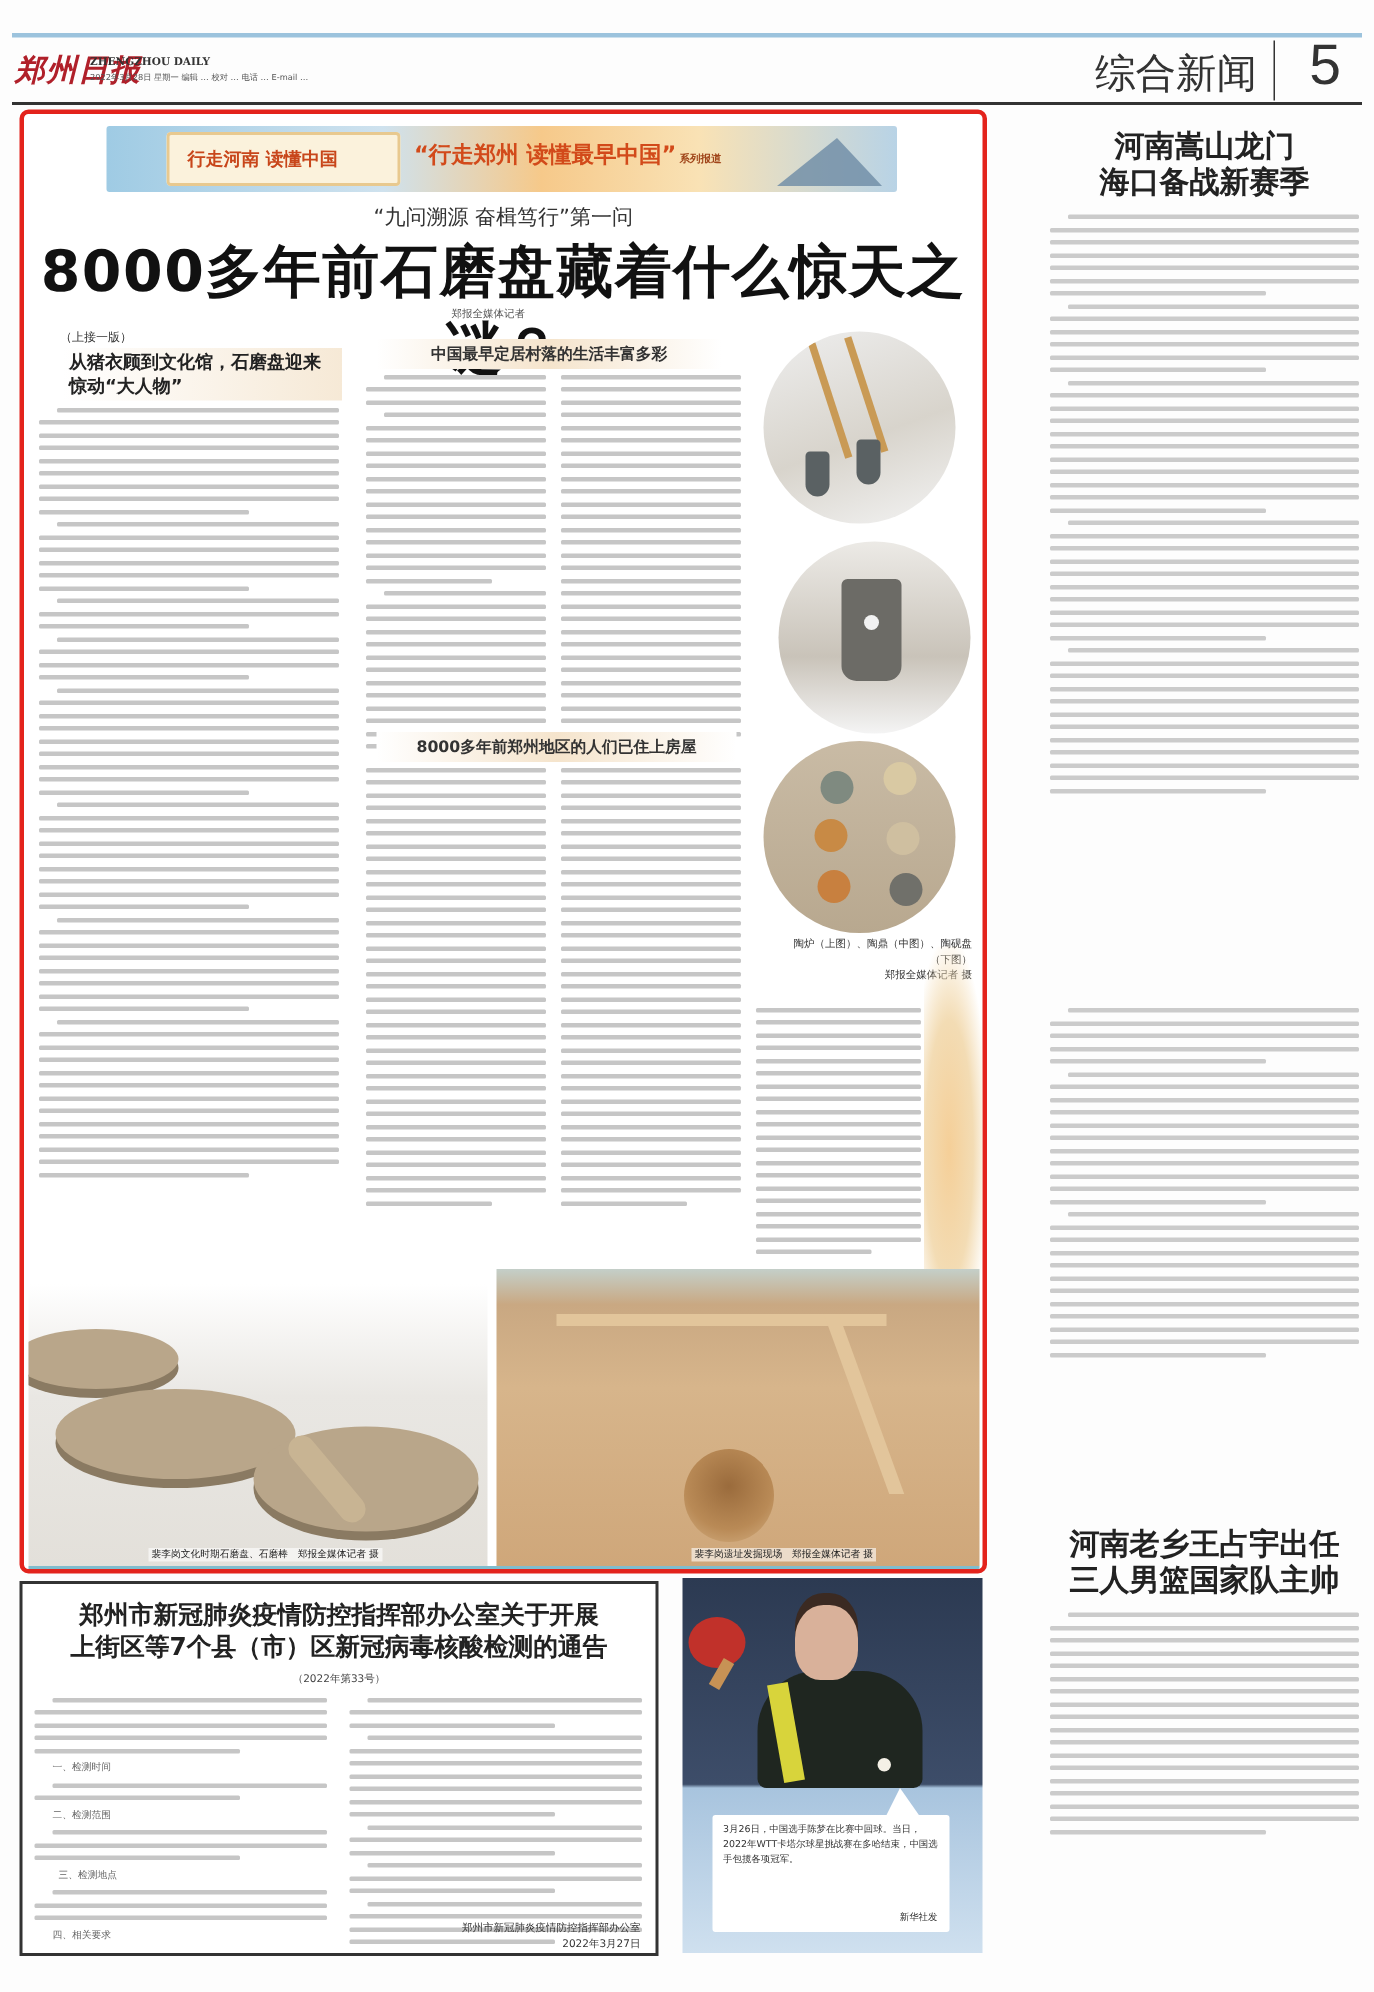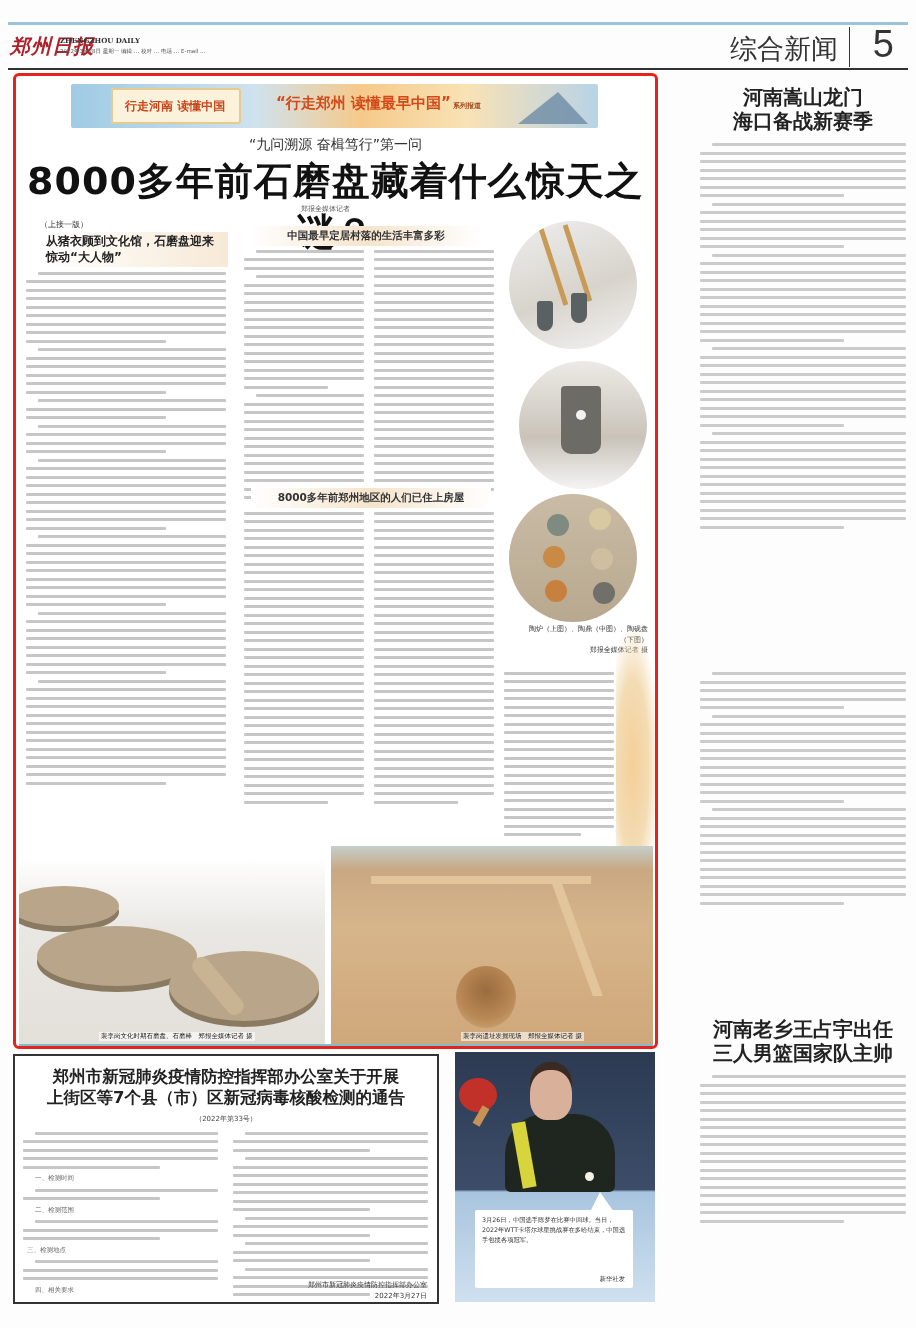--- a/index.html
+++ b/index.html
@@ -11,21 +11,21 @@
   .logo { position: absolute; left: 2px; top: 8px; font-family: "DejaVu Serif", serif; font-size: 20px; color: #b0202a; font-style: italic; font-weight: bold; letter-spacing: 1px; }
   .en-name { position: absolute; left: 52px; top: 11px; font-size: 7px; font-weight: bold; color: #333; font-family: "DejaVu Serif", serif; }
   .pub-info { position: absolute; left: 52px; top: 23px; font-size: 5.5px; color: #555; }
   .section-name { position: absolute; right: 70px; top: 6px; font-size: 27px; color: #333; }
   .section-sep { position: absolute; right: 58px; top: 2px; width: 1px; height: 40px; background: #333; }
   .page-no { position: absolute; right: 14px; top: -2px; font-size: 38px; color: #333; font-family: "Liberation Sans", sans-serif; }
 
   
   .feature { position: absolute; left: 13px; top: 73px; width: 645px; height: 976px; border: 3px solid #e3231c; border-radius: 6px; background: #fff; overflow: hidden; }
   .banner { position: absolute; left: 55px; top: 8px; width: 527px; height: 44px; background: linear-gradient(90deg, #9fcbe4 0%, #cfe2ee 35%, #f6c98a 55%, #f9e2b5 75%, #b8d3e6 100%); border-radius: 2px; }
-  .banner-scroll { position: absolute; left: 40px; top: 4px; width: 130px; height: 36px; background: #fbf2dc; border-radius: 3px; box-shadow: inset 0 0 0 2px #e8c98f; }
+  .banner-scroll { position: absolute; left: 40px; top: 4px; width: 156px; height: 36px; background: #fbf2dc; border-radius: 3px; box-shadow: inset 0 0 0 2px #e8c98f; }
   .banner-left { position: absolute; left: 14px; top: 10px; font-size: 12px; color: #c8461a; font-family: "DejaVu Serif", serif; font-weight: bold; }
   .banner-right { position: absolute; left: 205px; top: 10px; font-size: 15px; color: #d24a1a; font-weight: bold; }
   .banner-right small { font-size: 7px; color: #a0451a; margin-left: 2px; }
   .mtn { position: absolute; right: 10px; bottom: 4px; width: 0; height: 0; border-left: 40px solid transparent; border-right: 30px solid transparent; border-bottom: 32px solid #6d8ba5; opacity: .8; }
 
   .kicker { position: absolute; left: 0; width: 100%; top: 60px; text-align: center; font-size: 14px; color: #333; }
   .headline { position: absolute; left: 0; width: 100%; top: 80px; text-align: center; font-size: 38px; font-weight: bold; color: #111; letter-spacing: 1px; }
   .byline { position: absolute; left: 285px; top: 128px; font-size: 7px; color: #555; }
 
   .col { position: absolute; }
@@ -507,21 +507,21 @@
       <div class="line"></div>
       <div class="line"></div>
       <div class="line short"></div>
     <div style="font-size:6.5px; color:#666; margin-left:12px;">一、检测时间</div>
     <div class="line indent"></div>
       <div class="line short"></div>
     <div style="font-size:6.5px; color:#666; margin-left:12px;">二、检测范围</div>
     <div class="line indent"></div>
       <div class="line"></div>
       <div class="line short"></div>
-    <div style="font-size:6.5px; color:#666; margin-left:4px;">三、检测地点</div>
+    <div style="font-size:6.5px; color:#666; margin-left:16px;">三、检测地点</div>
     <div class="line indent"></div>
       <div class="line"></div>
       <div class="line"></div>
     <div style="font-size:6.5px; color:#666; margin-left:12px;">四、相关要求</div>
   </div>
   <div class="col" style="left:218px; top:70px; width:195px;">
     <div class="line indent"></div>
       <div class="line"></div>
       <div class="line short"></div>
     <div class="line indent"></div>

